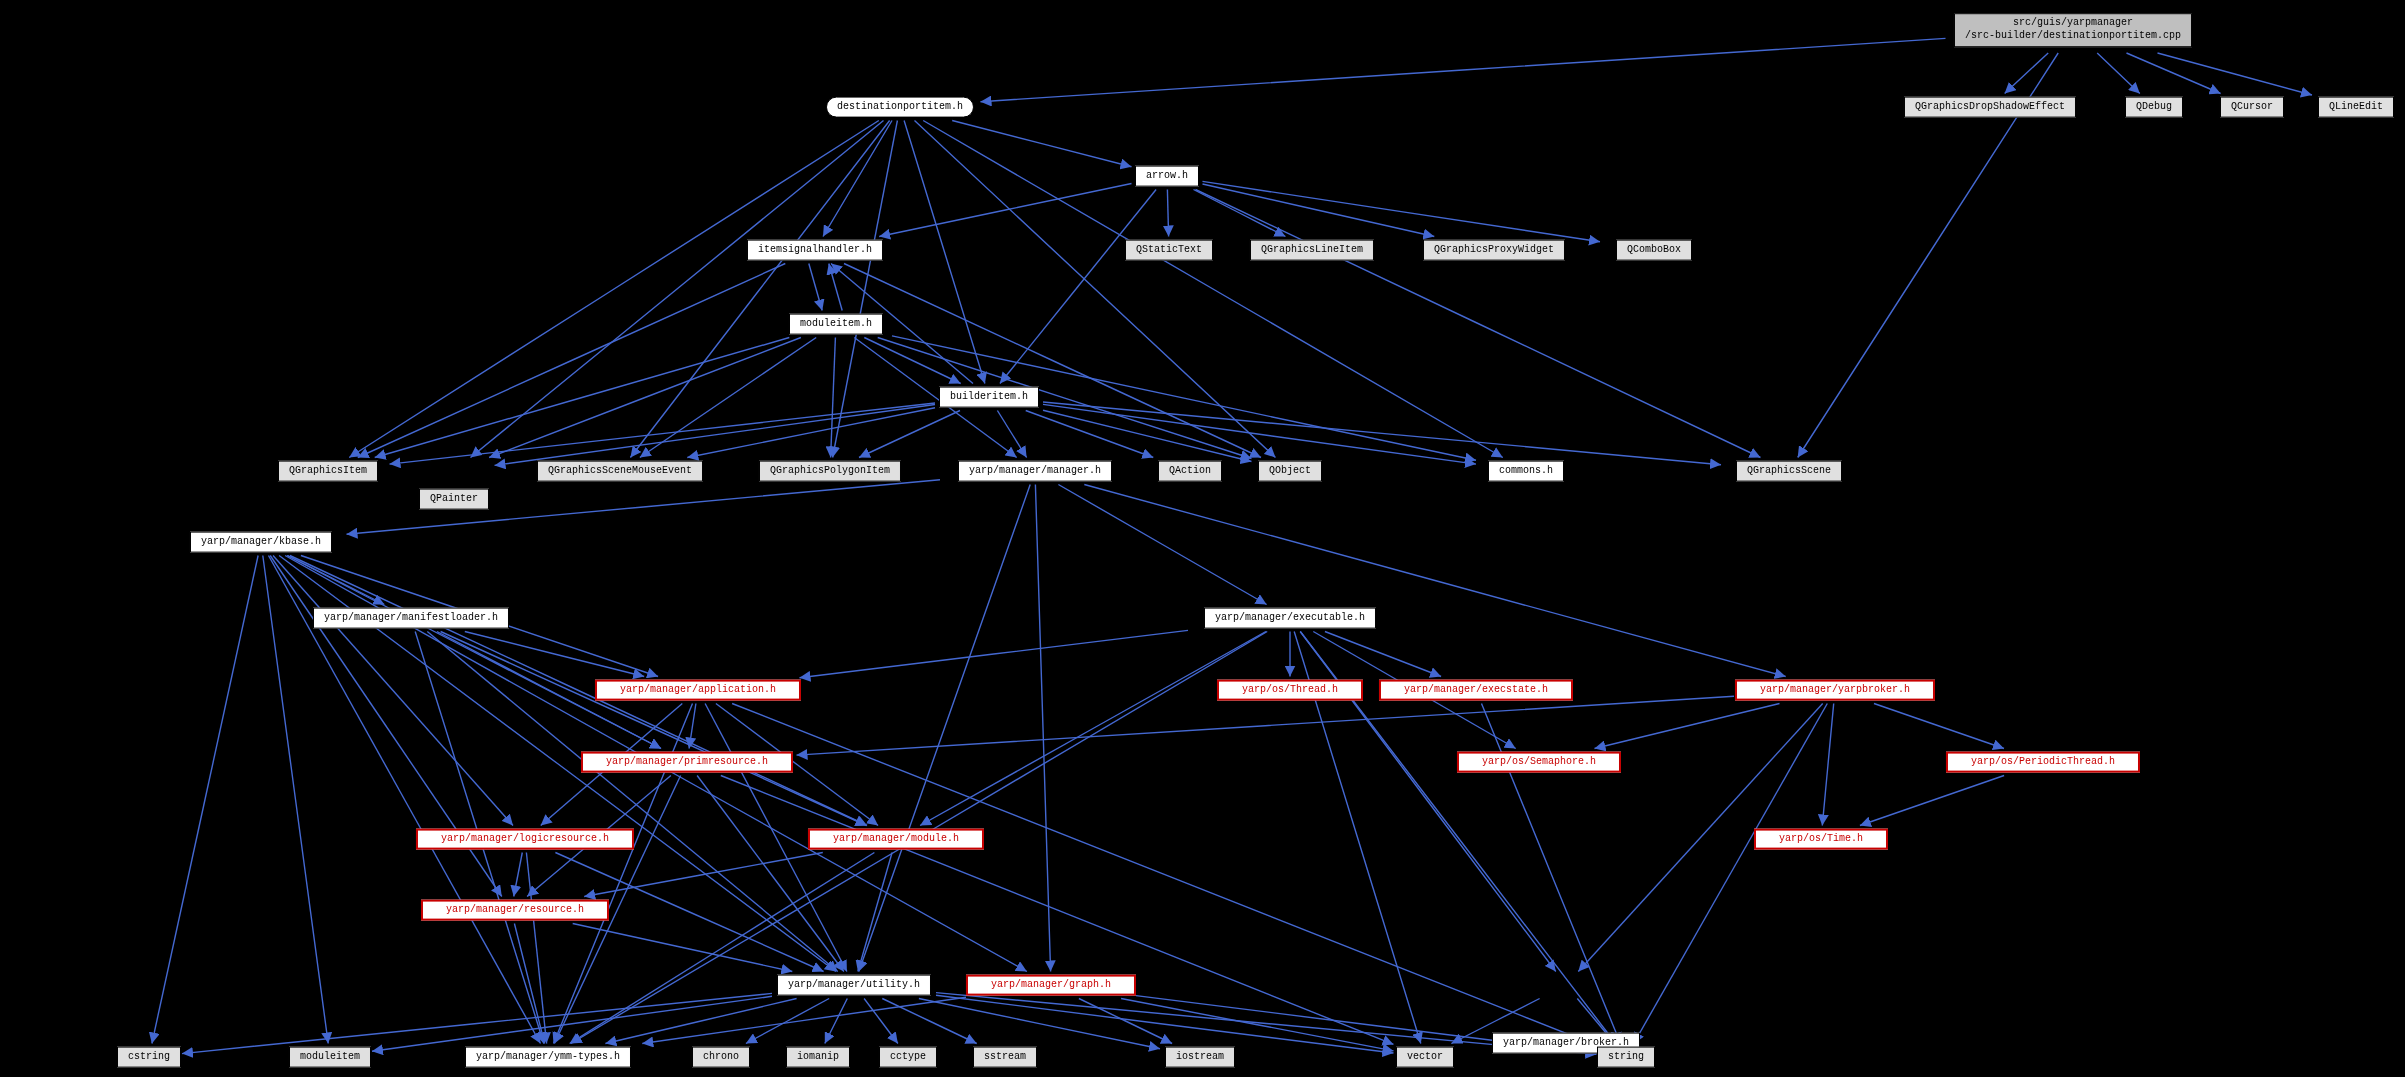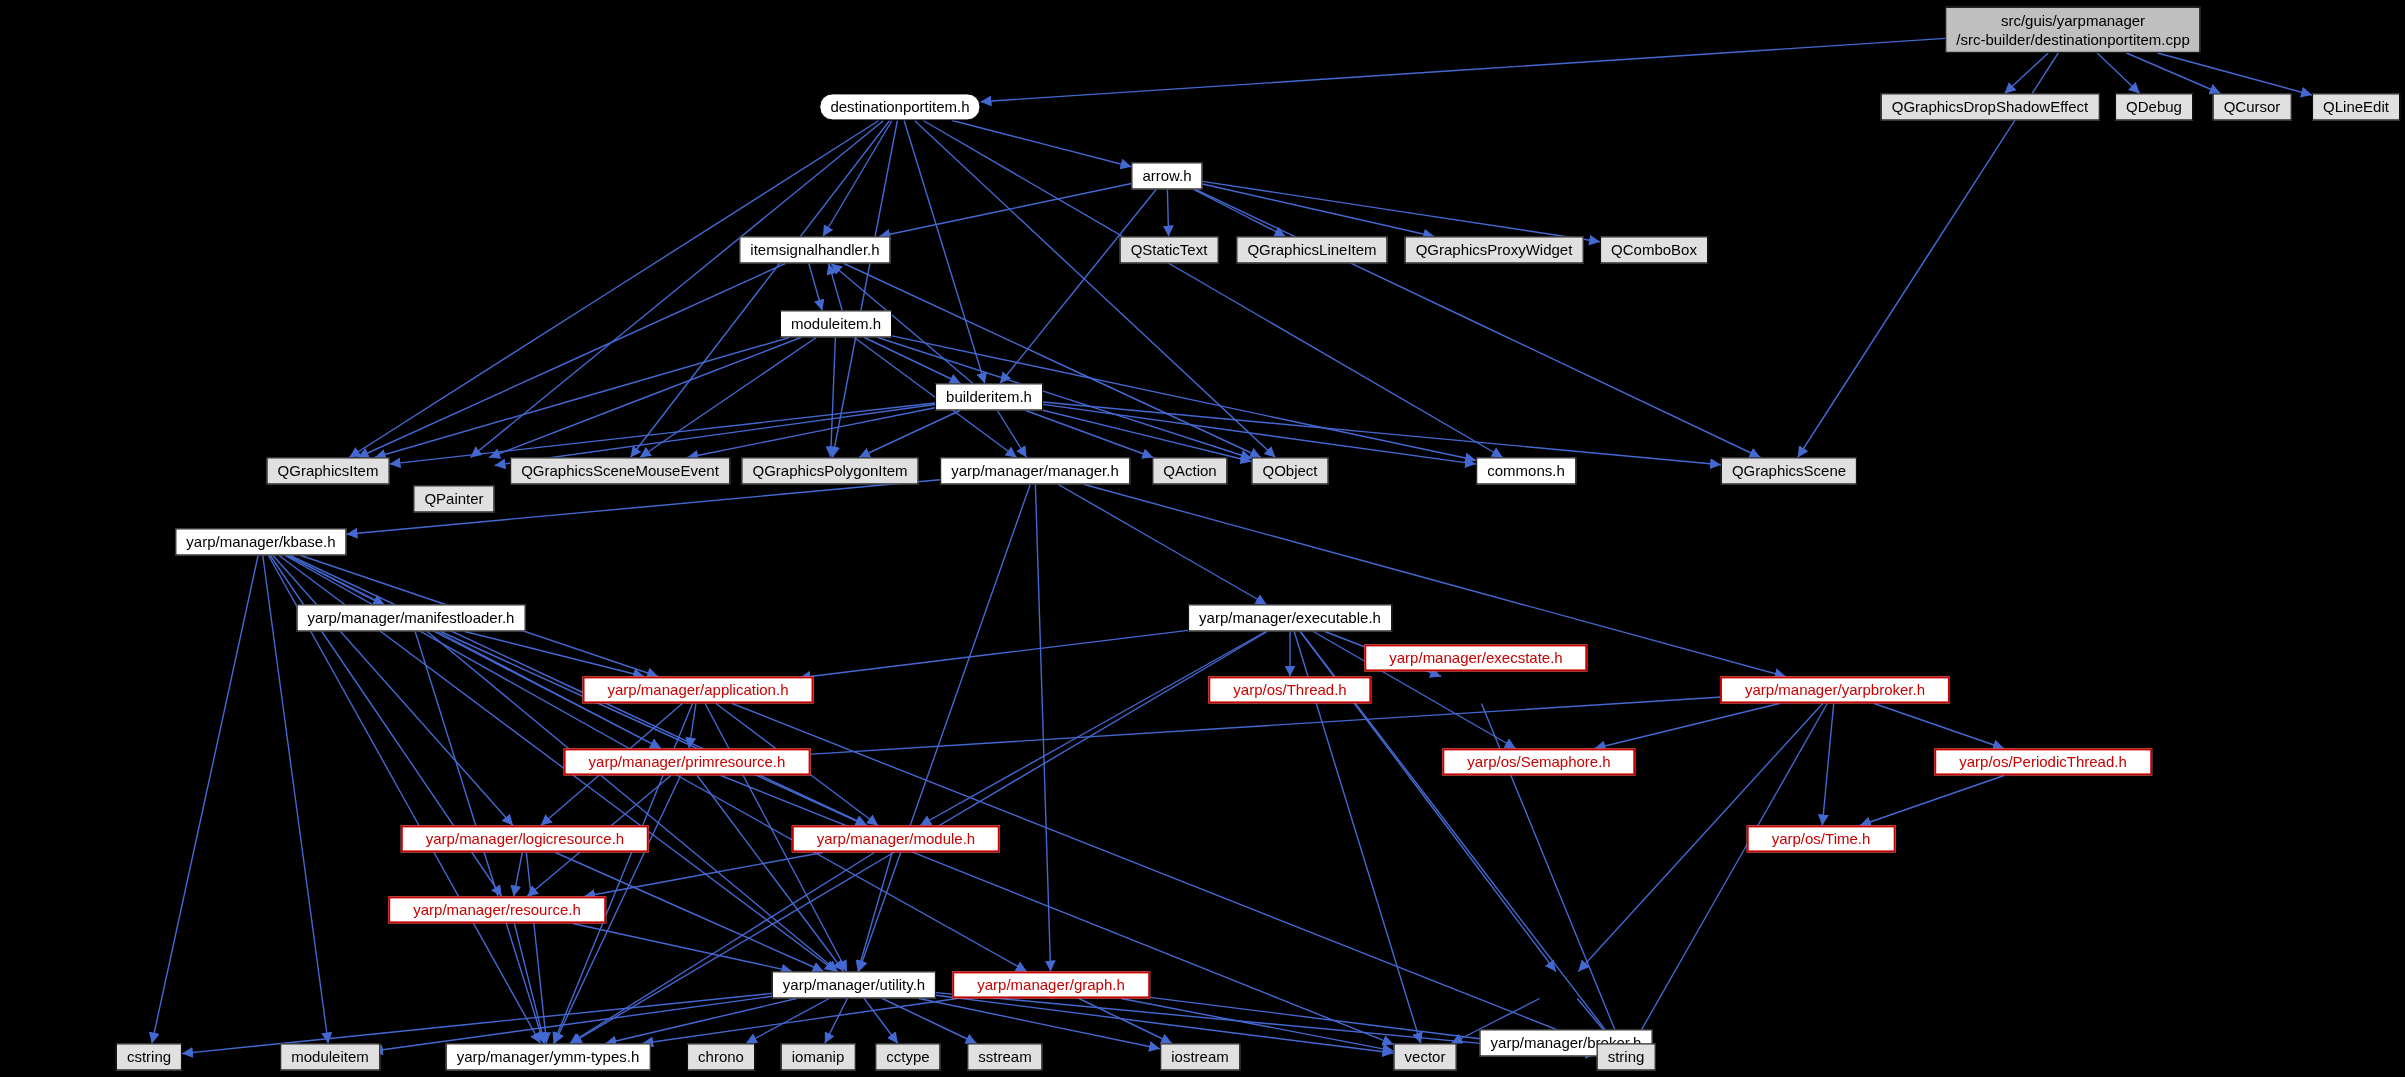--- a/index.html
+++ b/index.html
@@ -9,24 +9,25 @@
     position:relative;width:2405px;height:1077px;
     background:var(--bg,#000);overflow:hidden;
     font-family:"Liberation Sans",sans-serif;
   }
   #edge-layer{position:absolute;left:0;top:0;z-index:1;}
   .edge{fill:none;stroke:var(--edge,#4468d1);stroke-width:1.4;}
   .arrowhead-shape{fill:var(--edge,#4468d1);}
   .node{
     position:absolute;transform:translate(-50%,-50%);z-index:2;
     white-space:nowrap;text-align:center;
-    font-size:15px;line-height:1.28;padding:3px 10px;
+    font-size:10px;line-height:1.28;padding:3px 10px;
     background:var(--node-bg,#fff);
     border:1px solid var(--node-border,#000);
     color:#000;
+    font-family:Liberation Mono, monospace;
   }
   .node.ext{background:var(--ext-bg,#e0e0e0);}
   .node.root{background:var(--root-bg,#bfbfbf);}
   .node.trunc{border:2px solid var(--trunc,#c80000);color:var(--trunc,#c80000);padding:2px 23px;}
 </style>
 </head>
 <body>
 
 <div id="stage">
   <svg id="edge-layer" width="2405" height="1077" viewBox="0 0 2405 1077" xmlns="http://www.w3.org/2000/svg">
@@ -231,21 +232,21 @@
     </div>
     <div class="node doc" style="left: 1290px; top: 618px;">
       <div>yarp/manager/executable.h</div>
     </div>
     <div class="node trunc" style="left: 698px; top: 690px;">
       <div>yarp/manager/application.h</div>
     </div>
     <div class="node trunc" style="left: 1290px; top: 690px;">
       <div>yarp/os/Thread.h</div>
     </div>
-    <div class="node trunc" style="left: 1476px; top: 658px;">
+    <div class="node trunc" style="left: 1476px; top: 690px;">
       <div>yarp/manager/execstate.h</div>
     </div>
     <div class="node trunc" style="left: 1835px; top: 690px;">
       <div>yarp/manager/yarpbroker.h</div>
     </div>
     <div class="node trunc" style="left: 687px; top: 762px;">
       <div>yarp/manager/primresource.h</div>
     </div>
     <div class="node trunc" style="left: 1539px; top: 762px;">
       <div>yarp/os/Semaphore.h</div>
@@ -255,21 +256,21 @@
     </div>
     <div class="node trunc" style="left: 525px; top: 839px;">
       <div>yarp/manager/logicresource.h</div>
     </div>
     <div class="node trunc" style="left: 896px; top: 839px;">
       <div>yarp/manager/module.h</div>
     </div>
     <div class="node trunc" style="left: 1821px; top: 839px;">
       <div>yarp/os/Time.h</div>
     </div>
-    <div class="node trunc" style="left: 497px; top: 910px;">
+    <div class="node trunc" style="left: 515px; top: 910px;">
       <div>yarp/manager/resource.h</div>
     </div>
     <div class="node doc" style="left: 854px; top: 985px;">
       <div>yarp/manager/utility.h</div>
     </div>
     <div class="node trunc" style="left: 1051px; top: 985px;">
       <div>yarp/manager/graph.h</div>
     </div>
     <div class="node doc" style="left: 1566px; top: 1043px;">
       <div>yarp/manager/broker.h</div>

